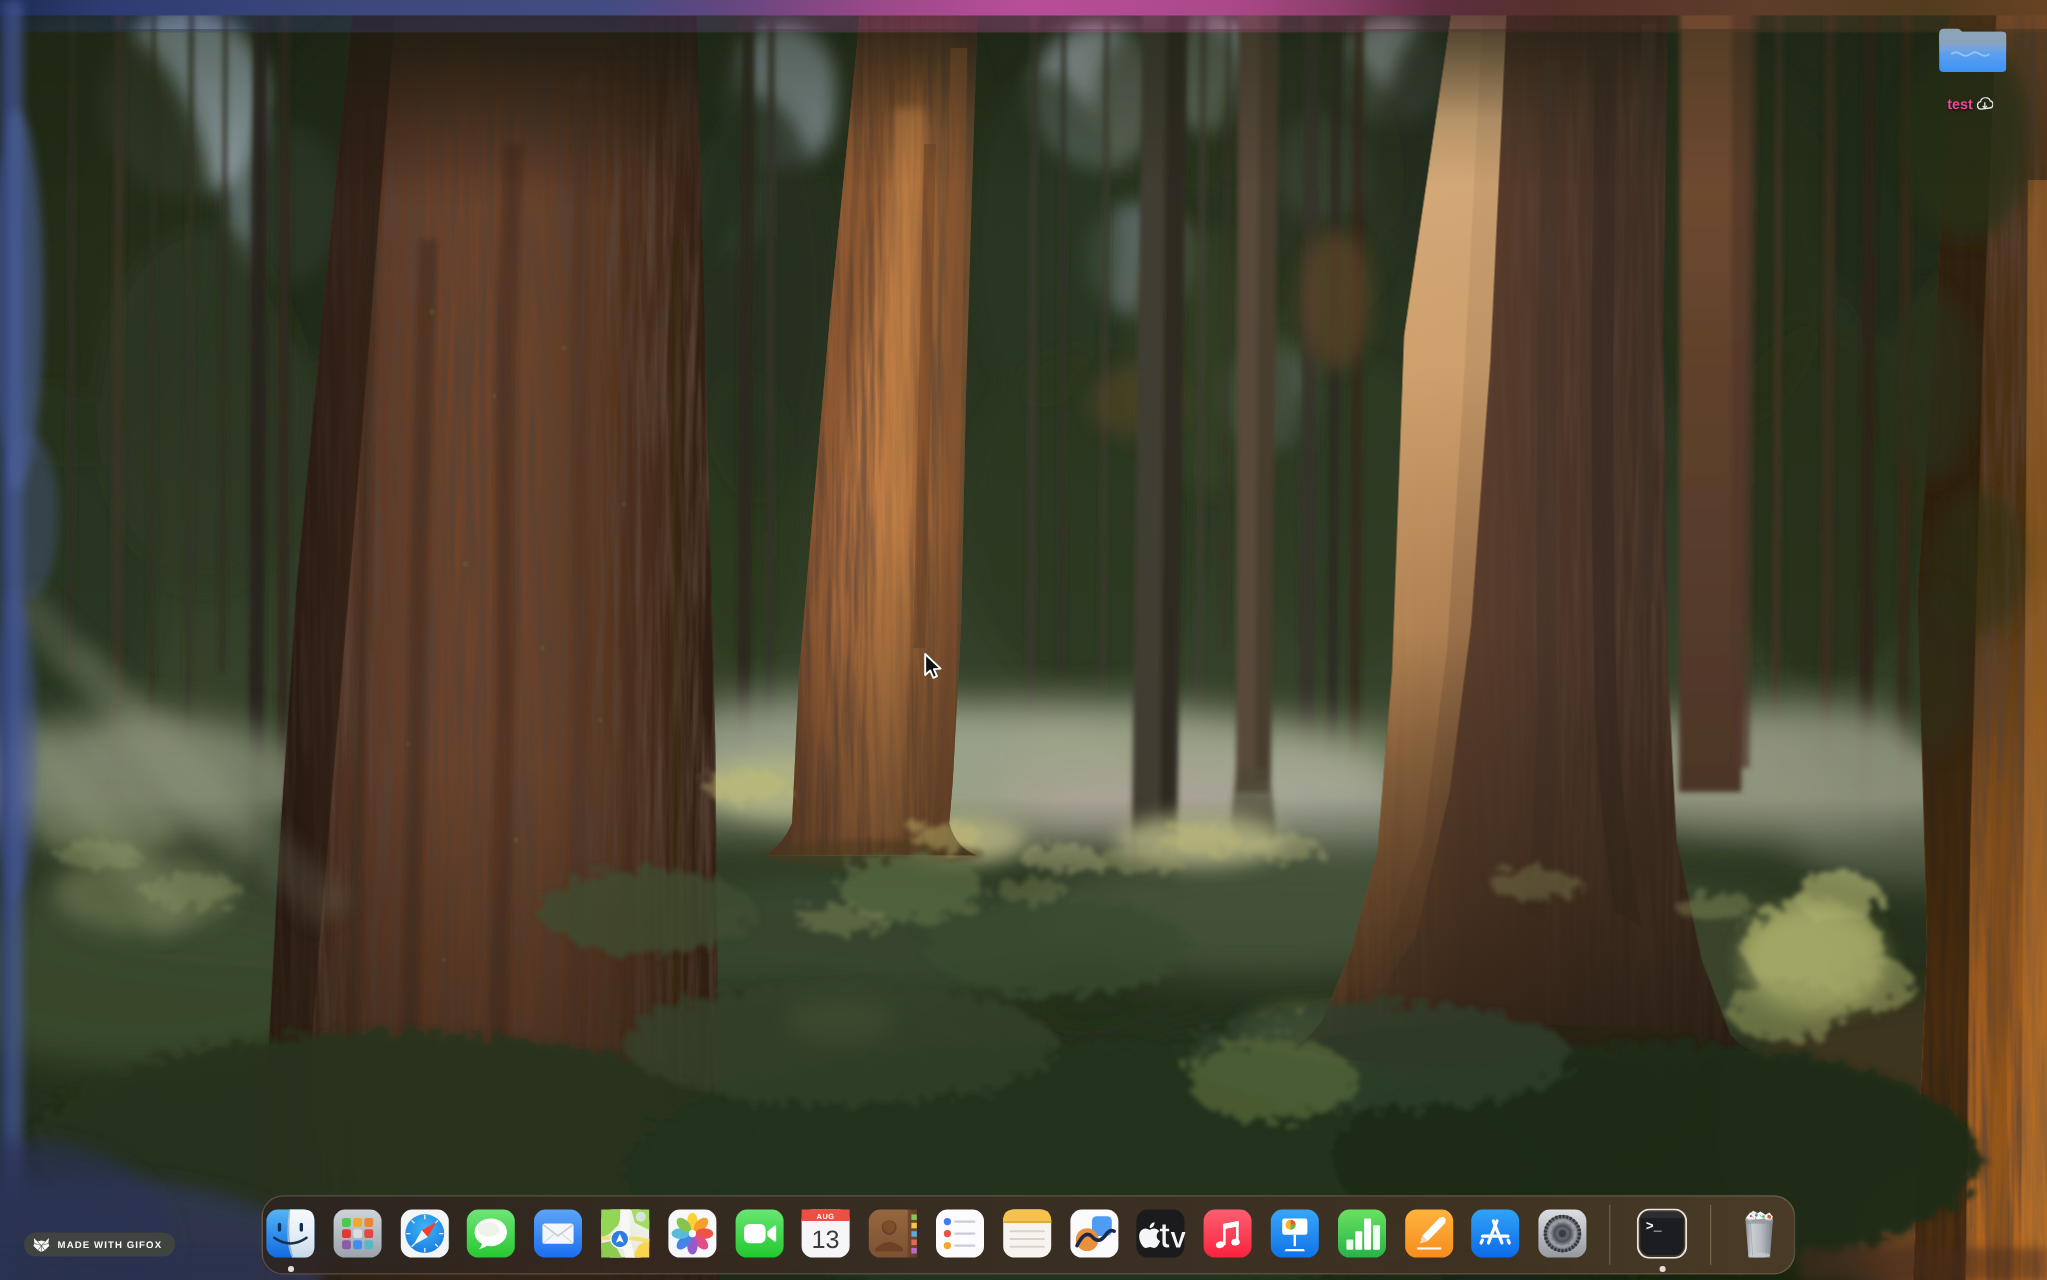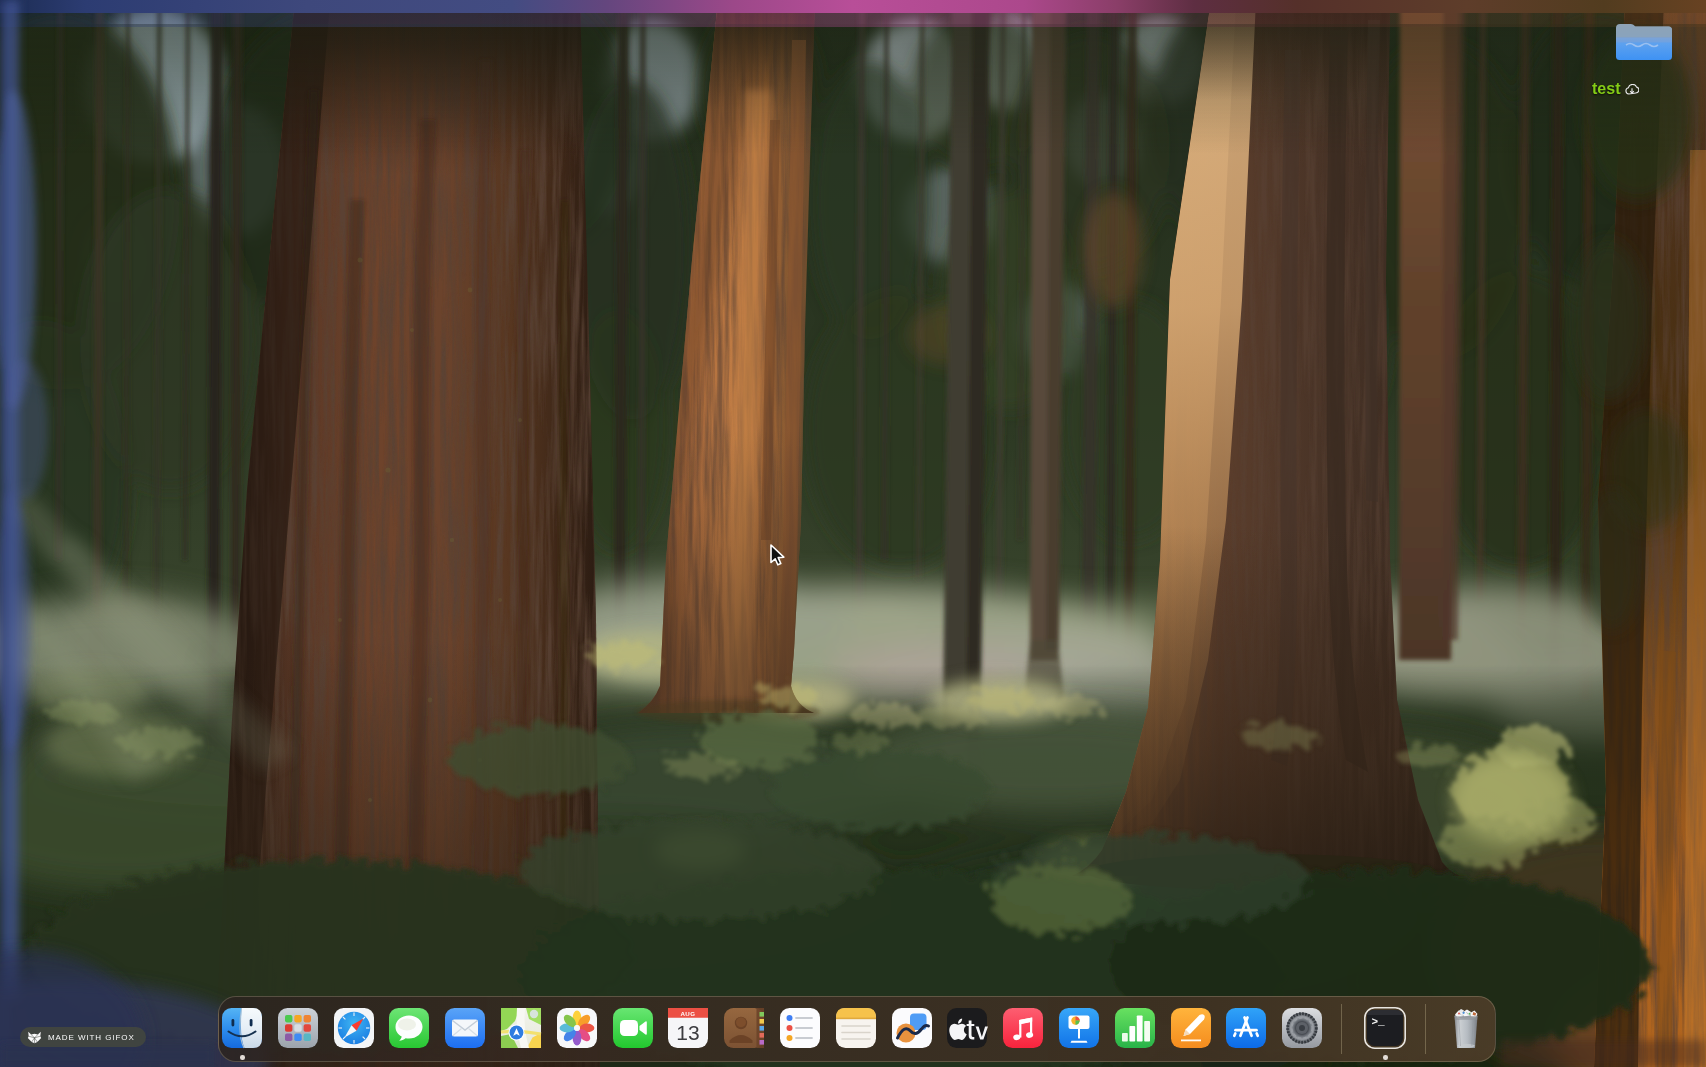--- a/index.html
+++ b/index.html
@@ -716,27 +716,27 @@
           <stop offset="0.48" stop-color="#5fa2ee"></stop>
           <stop offset="1" stop-color="#3e92f4"></stop>
         </linearGradient>
       </defs>
       <path d="M4,12 q0,-4 4,-4 l11,0 q2.2,0 3.3,1.6 l1.8,2.4 q1.1,1.4 3.3,1.4 l25.6,0 q4,0 4,4 l0,1 -53,0 Z" fill="#8fa3b6"></path>
       <path d="M4,14 q0,-3.5 3.5,-3.5 l49,0 q3.5,0 3.5,3.5 l0,26.5 q0,3.5 -3.5,3.5 l-49,0 q-3.5,0 -3.5,-3.5 Z" fill="url(#fol)"></path>
       <path d="M4,14 q0,-3.5 3.5,-3.5 l49,0 q3.5,0 3.5,3.5 l0,7.5 -56,0 Z" fill="#8ba1b6" opacity="0.75"></path>
       <path d="M4,21.5 l56,0 0,5 -56,0 Z" fill="#79a2d8" opacity="0.6"></path>
       <path d="M14,29 q4,-3 8,0 q4,3 8,0 q4,-3 8,0 q4,3 8,0" fill="none" stroke="#a6c6f0" stroke-width="1.6" opacity="0.85"></path>
     </svg>
-    <div style="position:absolute;left:1592px;top:80px;width:100px;text-align:left;font-family:'Liberation Sans',sans-serif;font-size:16px;font-weight:bold;color:#84cc16;text-shadow:0 1px 2px rgba(0,0,0,0.8)">test <svg width="14" height="11" viewBox="0 0 14 11" style="vertical-align:-1px">
+    <div style="position:absolute;left:1592px;top:80px;width:100px;text-align:center;font-family:'Liberation Sans',sans-serif;font-size:12px;font-weight:bold;color:#ec4899;text-shadow:0 1px 2px rgba(0,0,0,0.8)">test <svg width="14" height="11" viewBox="0 0 14 11" style="vertical-align:-1px">
         <path d="M3.8,10 a3.2,3.2 0 0 1 -0.4,-6.3 a4.3,4.3 0 0 1 8.2,-0.6 a3,3 0 0 1 -0.7,5.9 Z" fill="none" stroke="#e9e9eb" stroke-width="1.1"></path>
         <line x1="7" y1="4.2" x2="7" y2="9" stroke="#e9e9eb" stroke-width="1.1"></line>
         <path d="M5.2,7.2 L7,9.1 L8.8,7.2" fill="none" stroke="#e9e9eb" stroke-width="1.1"></path>
       </svg></div>
     <div style="position:absolute;left:20px;top:1027px;height:20px;border-radius:10px;background:rgba(66,70,63,0.93);display:flex;align-items:center;padding:0 11px 0 7px">
       <svg width="15" height="13" viewBox="0 0 16 14" style="margin-right:6px">
         <path d="M1.2,0.8 L4.4,3.8 L8,3.0 L11.6,3.8 L14.8,0.8 L14.2,5.6 L15.2,7.6 L11,11.8 L8,13.2 L5,11.8 L0.8,7.6 L1.8,5.6 Z" fill="#fbfbfb"></path>
         <path d="M4.4,3.8 L8,7.4 L11.6,3.8 M1.8,5.6 L8,7.4 L14.2,5.6 M5,11.8 L8,7.4 L11,11.8 M8,7.4 L8,13.2" fill="none" stroke="#42463f" stroke-width="0.55"></path>
       </svg>
-      <span style="font-family:'Liberation Sans',sans-serif;font-size:8px;font-weight:normal;letter-spacing:0.92px;color:#fafafa">MADE WITH GIFOX</span>
+      <span style="font-family:'Liberation Sans',sans-serif;font-size:8px;font-weight:bold;letter-spacing:0.92px;color:#fafafa">MADE WITH GIFOX</span>
     </div>
     <svg style="position:absolute;left:766px;top:543px" width="24" height="26" viewBox="0 0 24 26">
       <path d="M5,2 L5,19.5 L9.2,15.8 L11.8,21.8 L14.8,20.5 L12.2,14.6 L17.8,14.2 Z" fill="#111" stroke="#fff" stroke-width="1.6" stroke-linejoin="round"></path>
     </svg>
   </div>
 </body></html>

